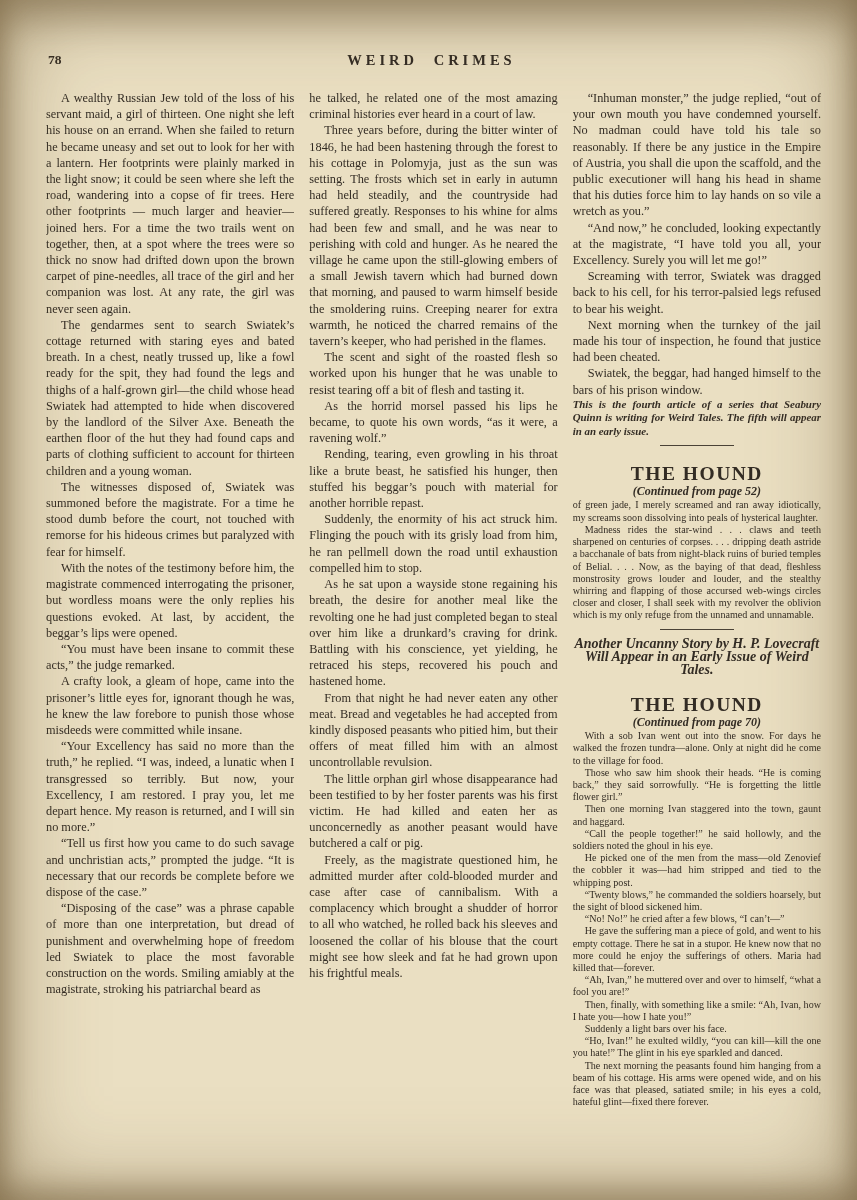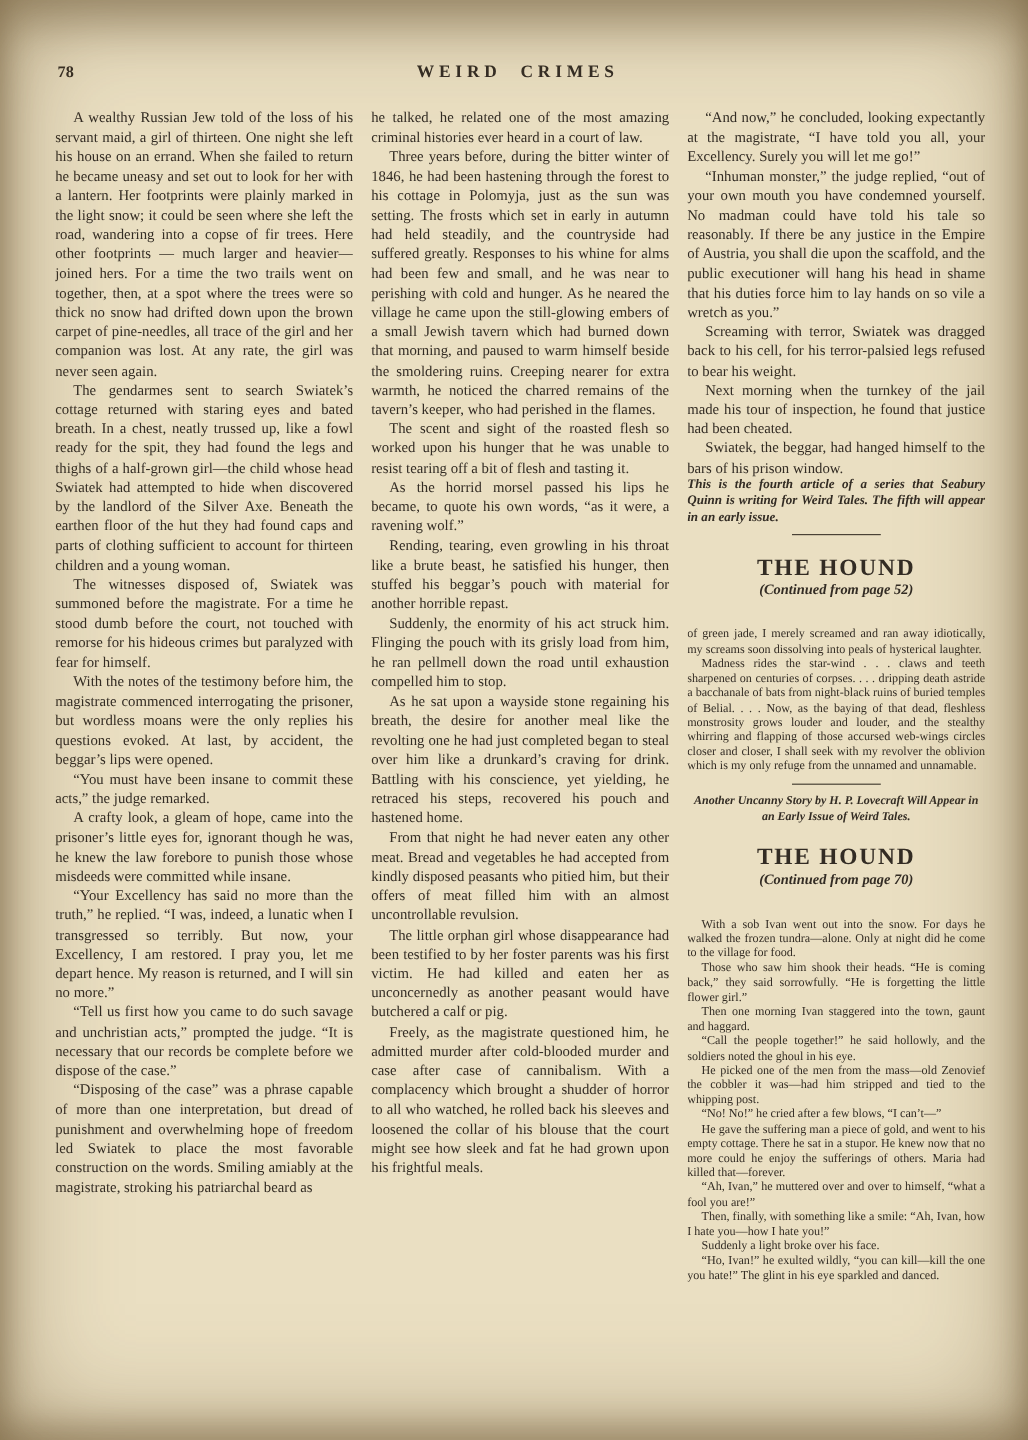--- a/index.html
+++ b/index.html
@@ -18,31 +18,31 @@
   .sheet{position:absolute;inset:0;box-sizing:border-box;padding:52px 36px 36px 46px;}
   .header{position:relative;height:26px;margin-bottom:12px;}
   .pagenum{position:absolute;left:2px;top:0;font-weight:bold;font-size:13.5px;}
   .runhead{position:absolute;left:0;right:4px;top:0;text-align:center;
            font-weight:bold;font-size:14.5px;letter-spacing:4px;word-spacing:8px;}
   .cols{display:flex;gap:15px;height:1062px;overflow:hidden;}
   .col{flex:1 1 0;min-width:0;text-align:justify;font-size:12.3px;line-height:16.2px;
        overflow:hidden;hyphens:auto;-webkit-hyphens:auto;}
   .col p{margin:0;text-indent:15px;}
   .col p.noindent{text-indent:0;}
-  .small{font-size:10.1px;line-height:12.2px;margin-top:24px;}
+  .small{font-size:10.1px;line-height:12.2px;}
   .small p{margin:0;text-indent:12px;}
   .small p.noindent{text-indent:0;}
   .note{font-style:italic;font-weight:bold;font-size:10.9px;line-height:13.4px;
         margin:10px 0 4px;text-indent:0 !important;text-align:justify;}
   .rule{width:74px;border-top:1.6px solid #4a4236;margin:7px auto 7px;}
   .sec-title{text-align:center;font-weight:bold;font-size:19.5px;letter-spacing:1.5px;
              margin:20px 0 1px;}
   .cont{text-align:center;font-style:italic;font-weight:bold;font-size:12px;
         margin:0 0 5px;text-indent:0 !important;}
-  .promo{font-style:italic;font-weight:bold;font-size:10px;line-height:13.4px;
+  .promo{font-style:italic;font-weight:bold;font-size:14px;line-height:13.4px;
          text-align:center;margin:1px 0 8px;text-indent:0 !important;}
 </style>
 </head>
 <body>
 
 <div class="sheet">
   <div class="header">
     <span class="pagenum">78</span>
     <span class="runhead">WEIRD CRIMES</span>
   </div>
@@ -68,22 +68,22 @@
         <p>Rending, tearing, even growling in his throat like a brute beast, he satisfied his hunger, then stuffed his beggar’s pouch with material for another horrible repast.</p>
         <p>Suddenly, the enormity of his act struck him. Flinging the pouch with its grisly load from him, he ran pellmell down the road until exhaustion compelled him to stop.</p>
         <p>As he sat upon a wayside stone regaining his breath, the desire for another meal like the revolting one he had just completed began to steal over him like a drunkard’s craving for drink. Battling with his conscience, yet yielding, he retraced his steps, recovered his pouch and hastened home.</p>
         <p>From that night he had never eaten any other meat. Bread and vegetables he had accepted from kindly disposed peasants who pitied him, but their offers of meat filled him with an almost uncontrollable revulsion.</p>
         <p>The little orphan girl whose disappearance had been testified to by her foster parents was his first victim. He had killed and eaten her as unconcernedly as another peasant would have butchered a calf or pig.</p>
         <p>Freely, as the magistrate questioned him, he admitted murder after cold-blooded murder and case after case of cannibalism. With a complacency which brought a shudder of horror to all who watched, he rolled back his sleeves and loosened the collar of his blouse that the court might see how sleek and fat he had grown upon his frightful meals.</p>
       </div>
 
     <div class="col">
       <div>
+          <p>“Inhuman monster,” the judge replied, “out of your own mouth you have condemned yourself. No madman could have told his tale so reasonably. If there be any justice in the Empire of Austria, you shall die upon the scaffold, and the public executioner will hang his head in shame that his duties force him to lay hands on so vile a wretch as you.”</p>
           <p>“And now,” he concluded, looking expectantly at the magistrate, “I have told you all, your Excellency. Surely you will let me go!”</p>
-          <p>“Inhuman monster,” the judge replied, “out of your own mouth you have condemned yourself. No madman could have told his tale so reasonably. If there be any justice in the Empire of Austria, you shall die upon the scaffold, and the public executioner will hang his head in shame that his duties force him to lay hands on so vile a wretch as you.”</p>
           <p>Screaming with terror, Swiatek was dragged back to his cell, for his terror-palsied legs refused to bear his weight.</p>
           <p>Next morning when the turnkey of the jail made his tour of inspection, he found that justice had been cheated.</p>
           <p>Swiatek, the beggar, had hanged himself to the bars of his prison window.</p>
         </div>
 
       <p class="note">This is the fourth article of a series that Seabury Quinn is writing for Weird Tales. The fifth will appear in an early issue.</p>
 
       <div class="rule"></div>
 
       <h2 class="sec-title">THE HOUND</h2>
@@ -98,22 +98,24 @@
       <p class="promo">Another Uncanny Story by H. P. Lovecraft Will Appear in an Early Issue of Weird Tales.</p>
 
       <h2 class="sec-title">THE HOUND</h2>
       <p class="cont">(Continued from page 70)</p>
       <div class="small">
           <p>With a sob Ivan went out into the snow. For days he walked the frozen tundra—alone. Only at night did he come to the village for food.</p>
           <p>Those who saw him shook their heads. “He is coming back,” they said sorrowfully. “He is forgetting the little flower girl.”</p>
           <p>Then one morning Ivan staggered into the town, gaunt and haggard.</p>
           <p>“Call the people together!” he said hollowly, and the soldiers noted the ghoul in his eye.</p>
           <p>He picked one of the men from the mass—old Zenovief the cobbler it was—had him stripped and tied to the whipping post.</p>
+          <p>“Twenty blows,” he commanded the soldiers hoarsely, but the sight of blood sickened him.</p>
           <p>“No! No!” he cried after a few blows, “I can’t—”</p>
           <p>He gave the suffering man a piece of gold, and went to his empty cottage. There he sat in a stupor. He knew now that no more could he enjoy the sufferings of others. Maria had killed that—forever.</p>
           <p>“Ah, Ivan,” he muttered over and over to himself, “what a fool you are!”</p>
           <p>Then, finally, with something like a smile: “Ah, Ivan, how I hate you—how I hate you!”</p>
-          <p>Suddenly a light broke over his face.</p>
+          <p>Suddenly a light bars over his face.</p>
           <p>“Ho, Ivan!” he exulted wildly, “you can kill—kill the one you hate!” The glint in his eye sparkled and danced.</p>
+          <p>The next morning the peasants found him hanging from a beam of his cottage. His arms were opened wide, and on his face was that pleased, satiated smile; in his eyes a cold, hateful glint—fixed there forever.</p>
         </div>
     </div>
   </div>
 </div>
 
 </body></html>

